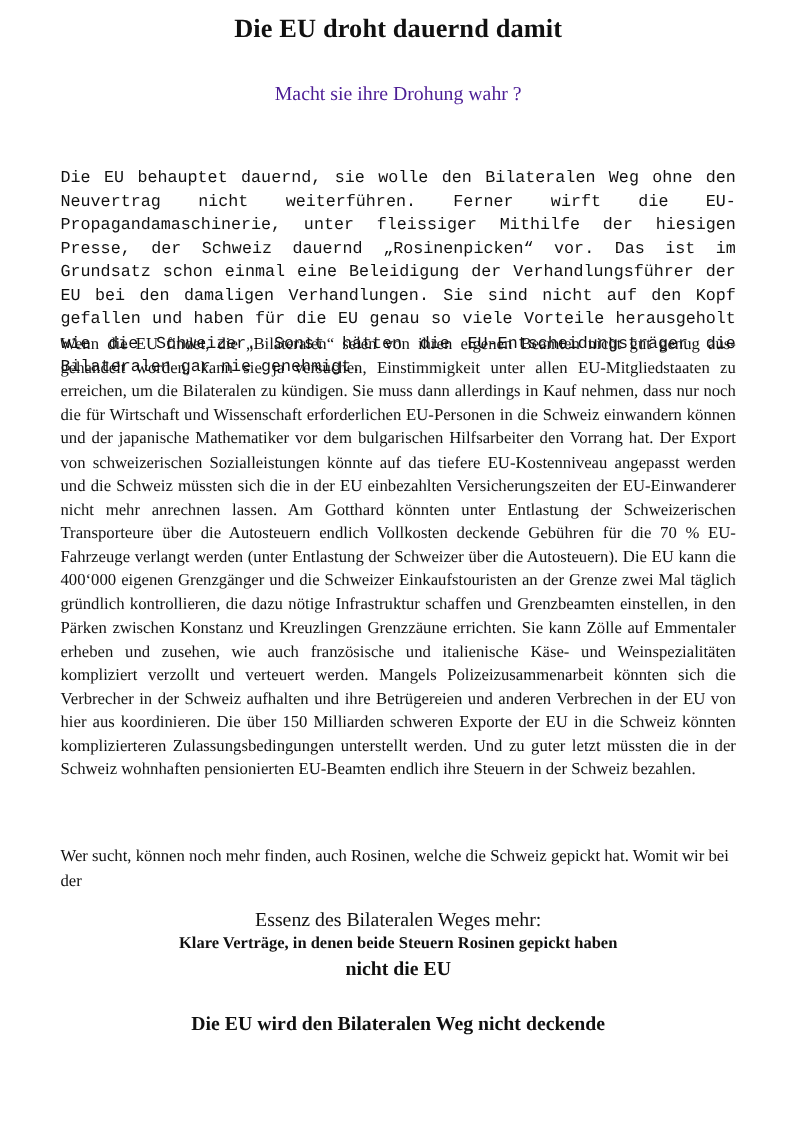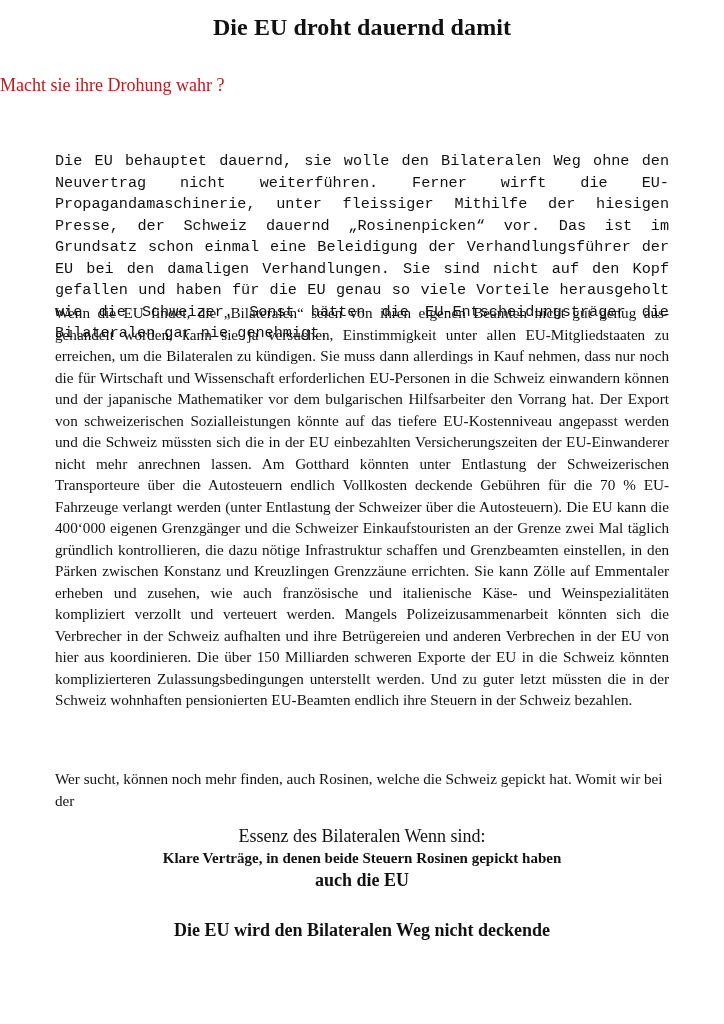--- a/index.html
+++ b/index.html
@@ -31,24 +31,24 @@
       font-size: 24px;
       font-weight: bold;
       letter-spacing: 0.1px;
       margin: 0;
     }
     .subtitle {
       position: absolute;
       top: 75px;
       left: 0;
       width: 724px;
-      text-align: left;
+      text-align: center;
       font-size: 18px;
       font-weight: normal;
-      color: #b91c1c;
+      color: #4c1d95;
       margin: 0;
     }
     .body-text {
       position: absolute;
       left: 55px;
       width: 614px;
       font-size: 15.2px;
       line-height: 21.5px;
       text-align: justify;
       hyphens: manual;
@@ -99,19 +99,19 @@
 
 <div class="page">
   <h1 class="title">Die EU droht dauernd damit</h1>
   <h2 class="subtitle">Macht sie ihre Drohung wahr ?</h2>
 
   <p class="body-text p1">Die EU behauptet dauernd, sie wolle den Bilateralen Weg ohne den Neuvertrag nicht weiter­führen. Ferner wirft die EU-Propagandamaschinerie, unter fleissiger Mithilfe der hiesigen Presse, der Schweiz dauernd „Rosinenpicken“ vor. Das ist im Grundsatz schon einmal eine Beleidigung der Verhandlungsführer der EU bei den damaligen Verhandlungen. Sie sind nicht auf den Kopf gefallen und haben für die EU genau so viele Vorteile herausgeholt wie die Schweizer. Sonst hätten die EU-Entscheidungsträger die Bilateralen gar nie genehmigt.</p>
   <p class="body-text p2">Wenn die EU findet, die „Bilateralen“ seien von ihren eigenen Beamten nicht gut genug aus­gehandelt worden, kann sie ja versuchen, Einstimmigkeit unter allen EU-Mitgliedstaaten zu erreichen, um die Bilateralen zu kündigen. Sie muss dann allerdings in Kauf nehmen, dass nur noch die für Wirtschaft und Wissenschaft erforderlichen EU-Personen in die Schweiz einwandern können und der japanische Mathematiker vor dem bulgarischen Hilfsarbeiter den Vorrang hat. Der Export von schweizerischen Sozialleistungen könnte auf das tiefere EU-Kostenniveau angepasst werden und die Schweiz müssten sich die in der EU einbezahlten Versicherungszeiten der EU-Einwanderer nicht mehr anrechnen lassen. Am Gotthard könn­ten unter Entlastung der Schweizerischen Transporteure über die Autosteuern endlich Voll­kosten deckende Gebühren für die 70 %  EU-Fahrzeuge verlangt werden (unter Entlastung der Schweizer über die Autosteuern). Die EU kann die 400‘000 eigenen Grenzgänger und die Schweizer Einkaufstouristen an der Grenze zwei Mal täglich gründlich kontrollieren, die dazu nötige Infrastruktur schaffen und Grenzbeamten einstellen, in den Pärken zwischen Konstanz und Kreuzlingen Grenzzäune errichten.  Sie kann Zölle auf Emmentaler erheben und zusehen, wie auch französische und italienische Käse- und Weinspezialitäten kompliziert verzollt und verteuert werden. Mangels Polizeizusammenarbeit könnten sich die Verbrecher in der Schweiz aufhalten und ihre Betrügereien und anderen Verbrechen in der EU von hier aus koordinieren. Die über 150 Milliarden schweren Exporte der EU in die Schweiz könnten komplizierteren Zulassungsbedingungen unterstellt werden. Und zu guter letzt müssten die in der Schweiz wohnhaften pensionierten EU-Beamten endlich ihre Steuern in der Schweiz bezahlen.</p>
   <p class="body-text p3">Wer sucht, können noch mehr finden, auch Rosinen, welche die Schweiz gepickt hat. Womit wir bei der</p>
 
   <div class="essence">
-    <span class="essence-head">Essenz des Bilateralen Wenn sind:</span>
+    <span class="essence-head">Essenz des Bilateralen Weges mehr:</span>
     <span class="essence-line">Klare Verträge, in denen beide Steuern Rosinen gepickt haben</span>
-    <span class="essence-tail">auch die EU</span>
+    <span class="essence-tail">nicht die EU</span>
   </div>
 
   <p class="conclusion">Die EU wird den Bilateralen Weg nicht deckende</p>
 </div>
 
 </body></html>

